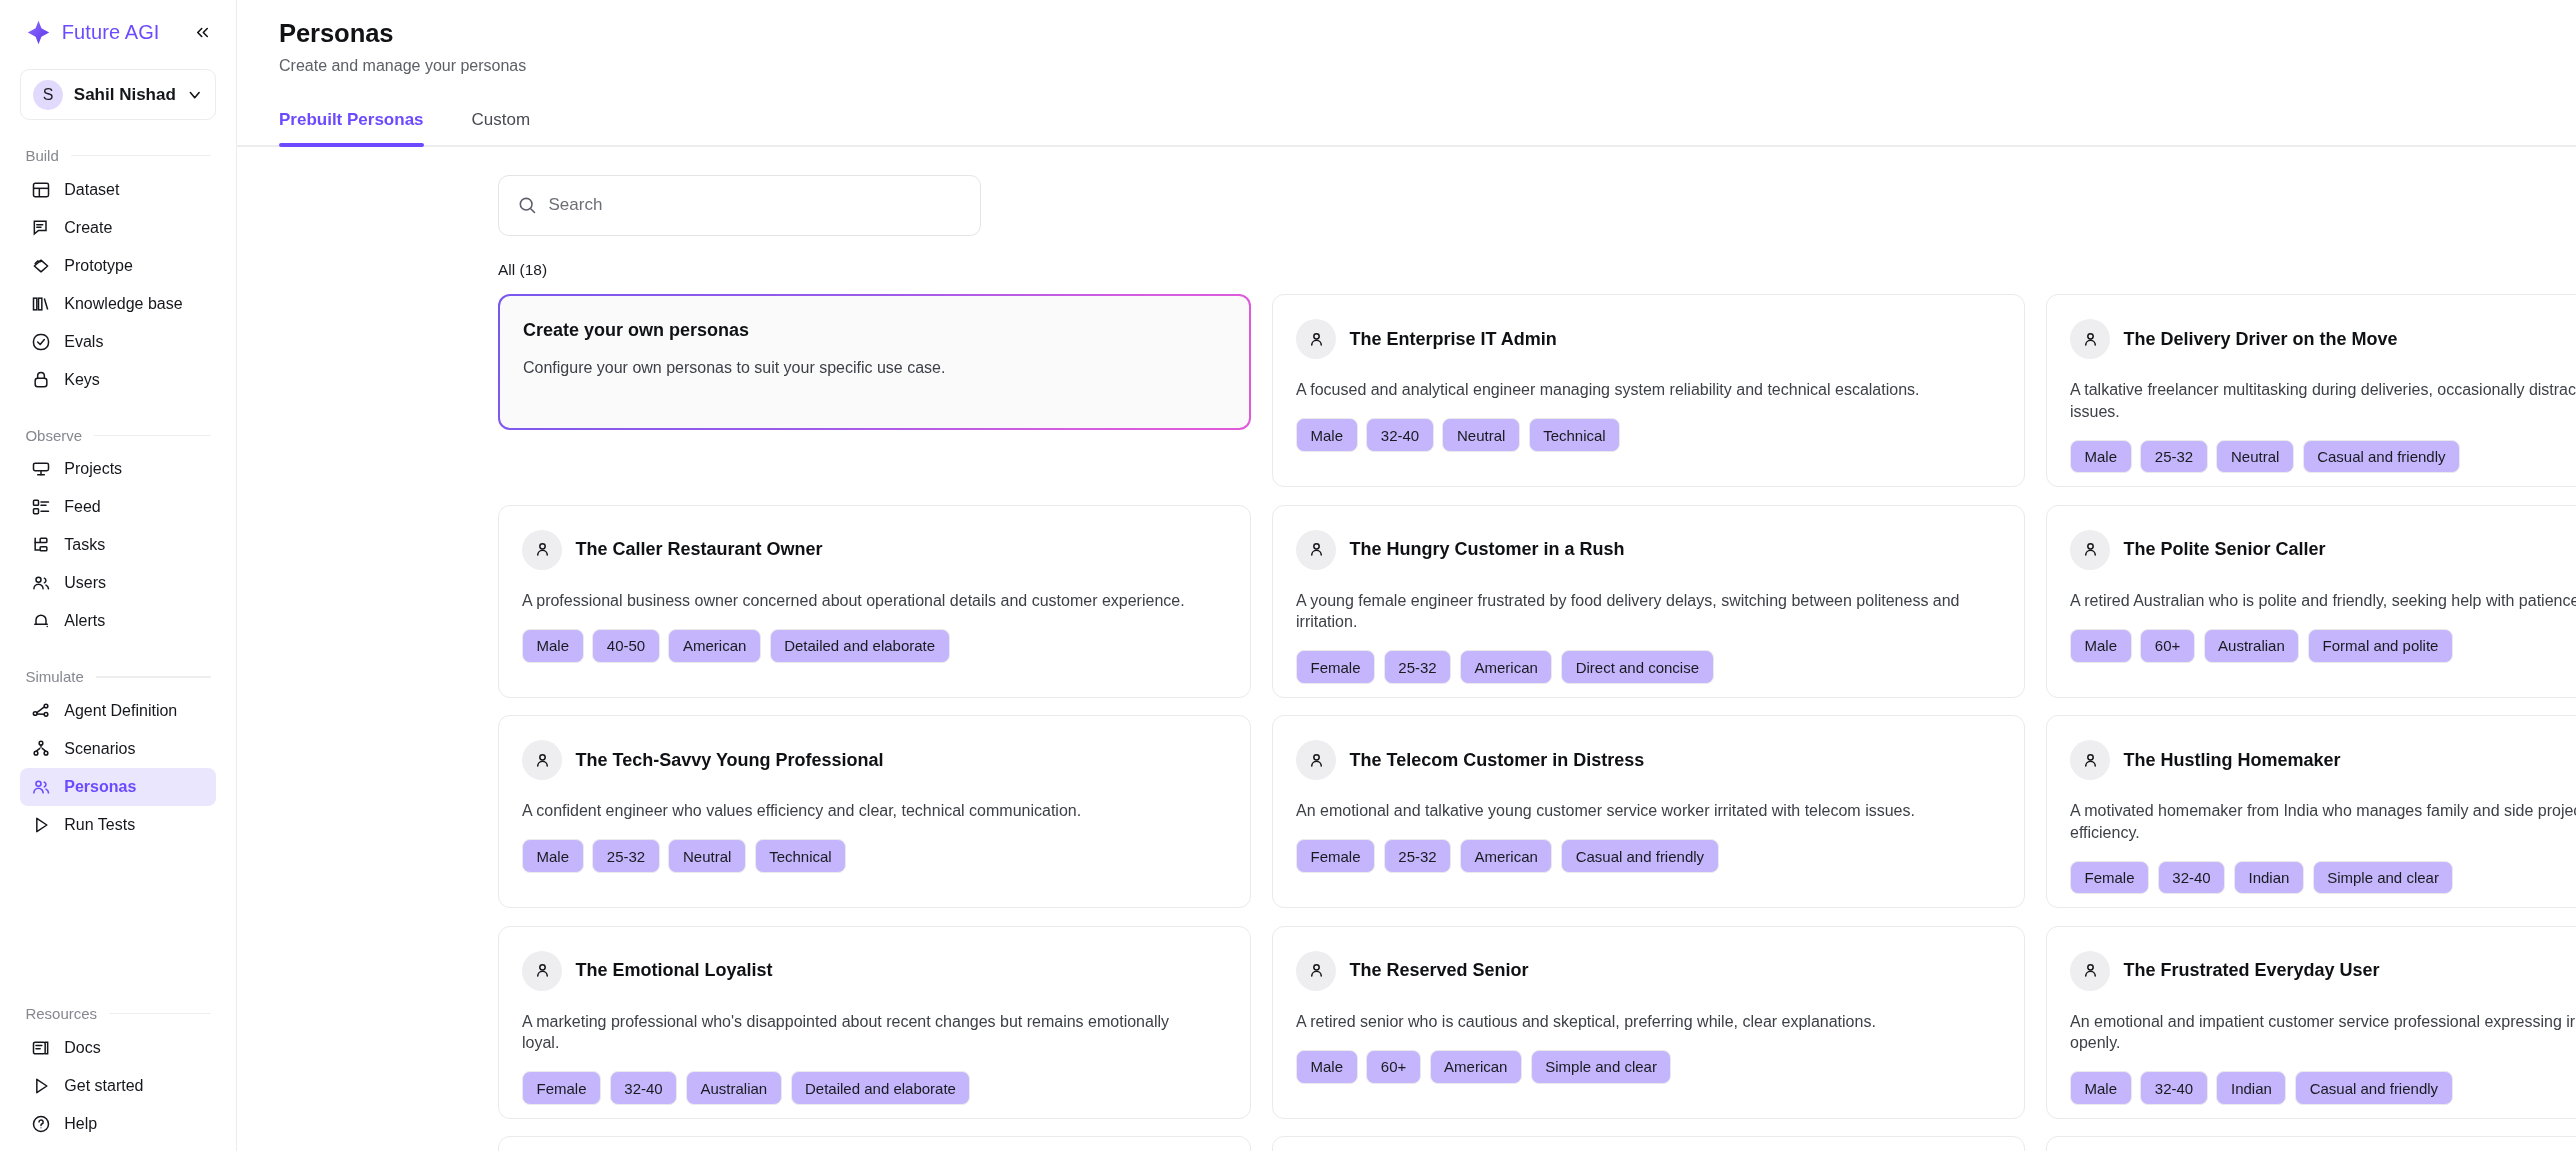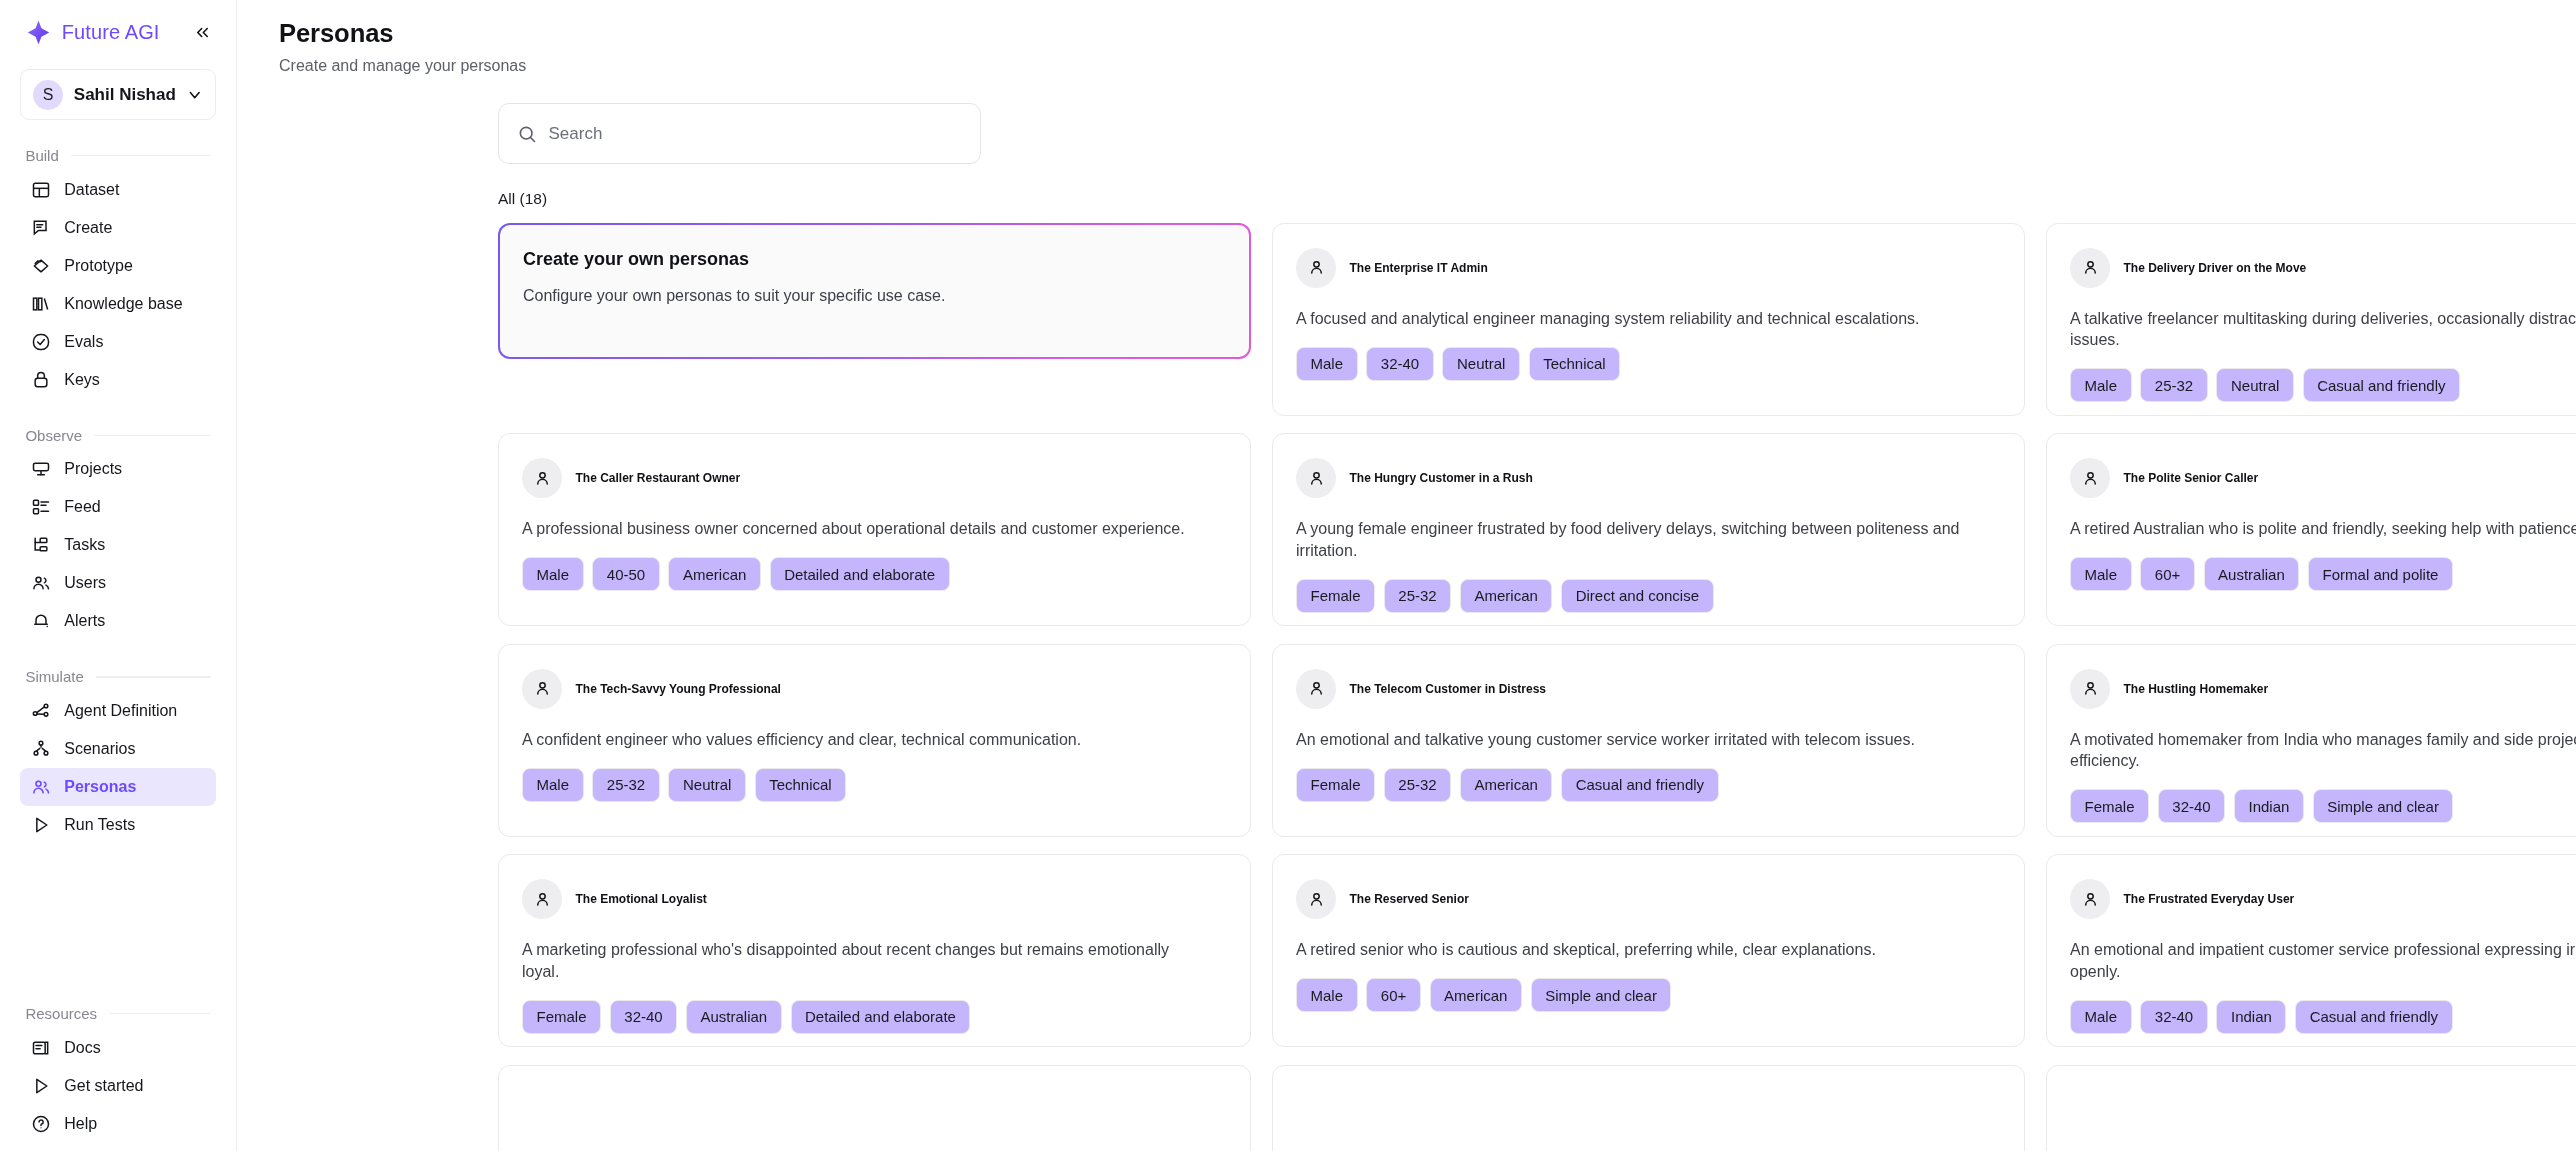--- a/index.html
+++ b/index.html
@@ -119,21 +119,21 @@
     border: 1.3px solid #eaeaec; border-radius: 12px;
     background: #fff; height: 193px; padding: 24px 23px 0 23px;
     cursor: pointer; overflow: hidden;
   }
   .card-head { display: flex; align-items: center; gap: 13.5px; }
   .card-avatar {
     width: 40px; height: 40px; flex: 0 0 40px; border-radius: 50%;
     background: #eeeef0; display: flex; align-items: center; justify-content: center;
   }
   .card-avatar svg { width: 19px; height: 19px; color: #16171c; }
-  .card-title { font-size: 12px; font-weight: 700; color: #101115; }
+  .card-title { font-size: 18px; font-weight: 700; color: #101115; }
   .card-desc {
     margin-top: 20px; font-size: 16px; line-height: 1.34; color: #3e4048;
     max-width: 680px;
   }
   .chips { display: flex; flex-wrap: wrap; gap: 8.8px; margin-top: 17.5px; }
   .chip {
     border: 1.3px solid #eaeaec; border-radius: 8px; padding: 7.4px 13.5px;
     font-size: 15px; color: #1a1b20; background: #c4b5fd; white-space: nowrap;
   }
 
@@ -399,20 +399,27 @@
       </div>
     </div>
   </aside>
 
   <main class="main">
     <div class="page-head">
       <div class="page-title">Personas</div>
       <div class="page-sub">Create and manage your personas</div>
     </div>
 
+    <div class="tabs-wrap">
+      <div class="tabs">
+        <div class="tab active">Prebuilt Personas</div>
+        <div class="tab">Custom</div>
+      </div>
+      <div class="tabs-rule"></div>
+    </div>
 
     <div class="search-box">
       <span class="sico">
         <svg viewBox="0 0 24 24" fill="none" stroke="currentColor" stroke-width="1.9" stroke-linecap="round">
             <circle cx="11" cy="11" r="7"></circle>
             <line x1="16.5" y1="16.5" x2="21" y2="21"></line>
           </svg>
       </span>
       <input type="text" placeholder="Search" style="">
     </div>

